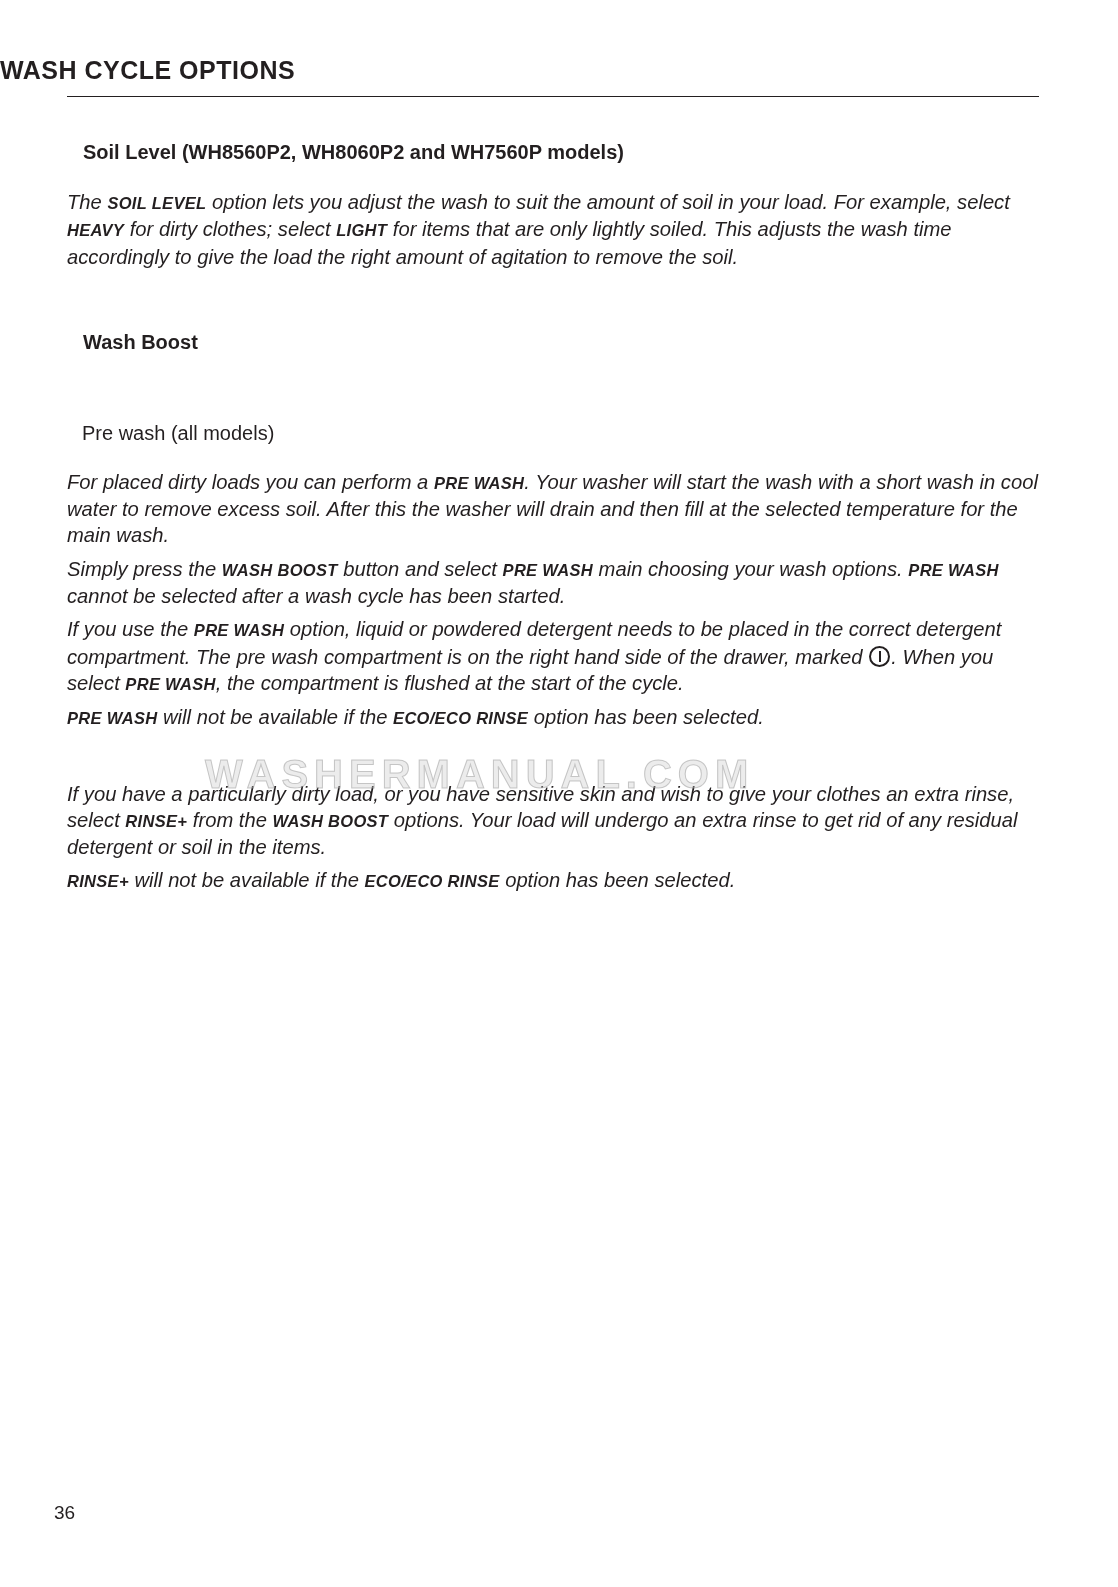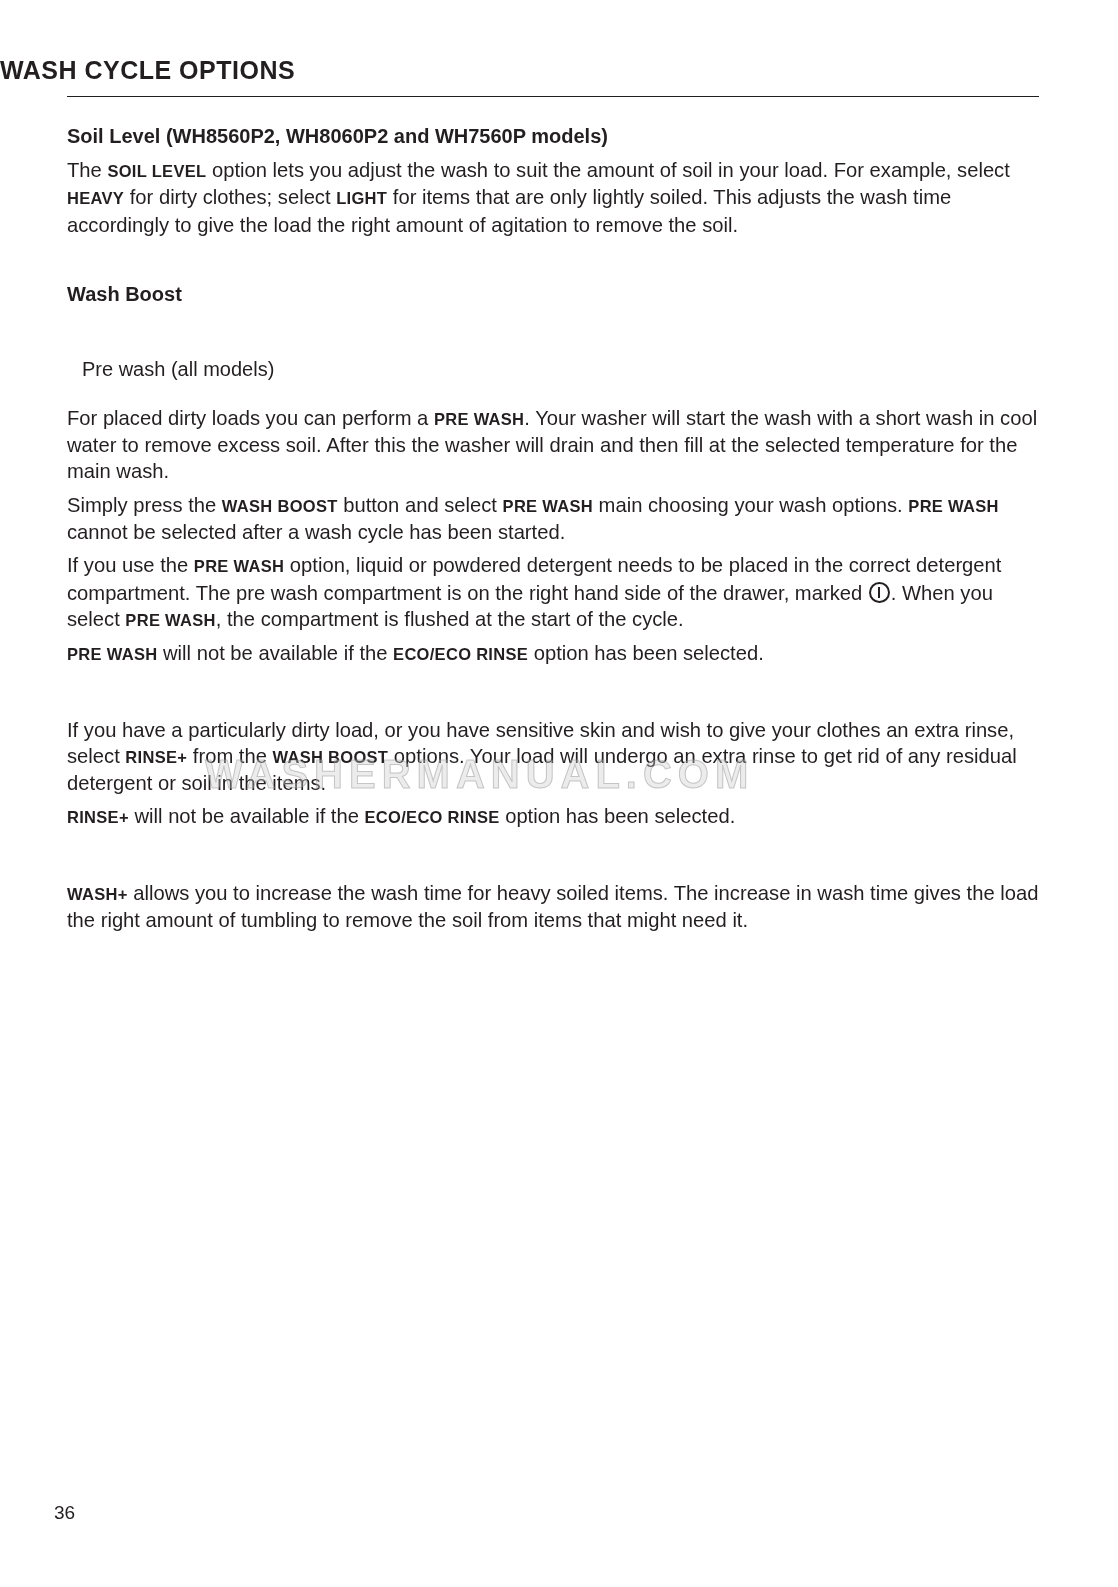--- a/index.html
+++ b/index.html
@@ -10,23 +10,23 @@
   }
   .page-title {
     position: absolute; left: 0; width: 1106px; top: 56px;
     text-align: left; font-size: 25px; font-weight: bold; letter-spacing: 0.5px;
   }
   .rule {
     position: absolute; left: 67px; width: 972px; top: 96px; height: 0;
     border-top: 1.5px solid #231f20;
   }
   .content { position: absolute; left: 67px; width: 975px; top: 122px; }
-  .h-bold { font-size: 20px; font-weight: bold; margin: 0; line-height: 28px; }
+  .h-bold { font-size: 20px; font-weight: bold; margin: 16px; line-height: 28px; }
   .h-med  { font-size: 20px; font-weight: normal; margin: 15px; line-height: 28px; }
-  p.body  { font-size: 20.2px; line-height: 26.3px; margin: 0; }
+  p.body  { font-size: 20.2px; line-height: 26.3px; margin: 0; font-style: italic; }
   .sc { font-size: 16.5px; font-weight: bold; letter-spacing: 0.3px; }
   .gap-s  { height: 7px; }
   .gap-m  { height: 42px; }
   .gap-l  { height: 32px; }
   .icon-circle {
     display: inline-block; width: 21px; height: 21px; border: 2px solid #231f20;
     border-radius: 50%; box-sizing: border-box; vertical-align: -3px;
     position: relative; margin: 0 1px;
   }
   .icon-circle::after {
@@ -67,17 +67,16 @@
   <p class="body"><span class="sc">PRE WASH</span><span> will not be available if the </span><span class="sc">ECO/ECO RINSE</span><span> option has been selected.</span></p>
 
   <div class="gap-m"></div>
   <div class="gap-s"></div>
   <p class="body"><span>If you have a particularly dirty load, or you have sensitive skin and wish to give your clothes an extra rinse, select </span><span class="sc">RINSE+</span><span> from the </span><span class="sc">WASH BOOST</span><span> options. Your load will undergo an extra rinse to get rid of any residual detergent or soil in the items.</span></p>
   <div class="gap-s"></div>
   <p class="body"><span class="sc">RINSE+</span><span> will not be available if the </span><span class="sc">ECO/ECO RINSE</span><span> option has been selected.</span></p>
 
   <div class="gap-m"></div>
   <div class="gap-s"></div>
-  <p class="body"><span class="sc">WASH+</span><span> allows you to increase the wash time for heavy soiled items. The increase in wash time gives the load the right amount of tumbling to remove the soil from items that might need it.</span></p>
 </div>
 
 <div class="watermark">WASHERMANUAL.COM</div>
 <div class="page-number">36</div>
 
 </body></html>

